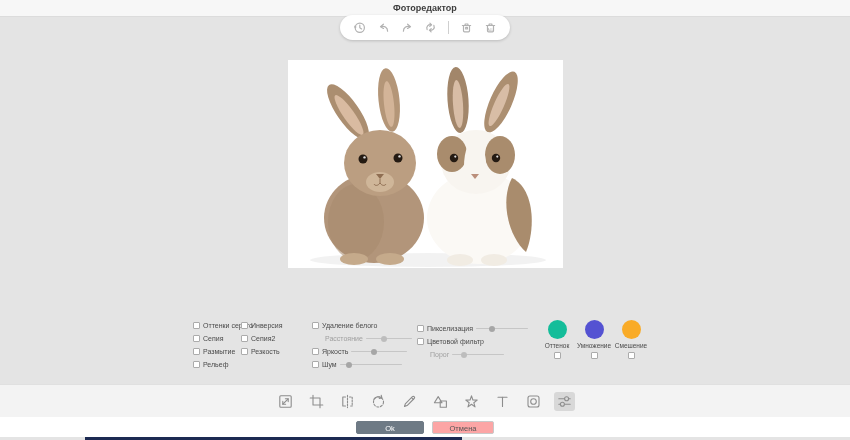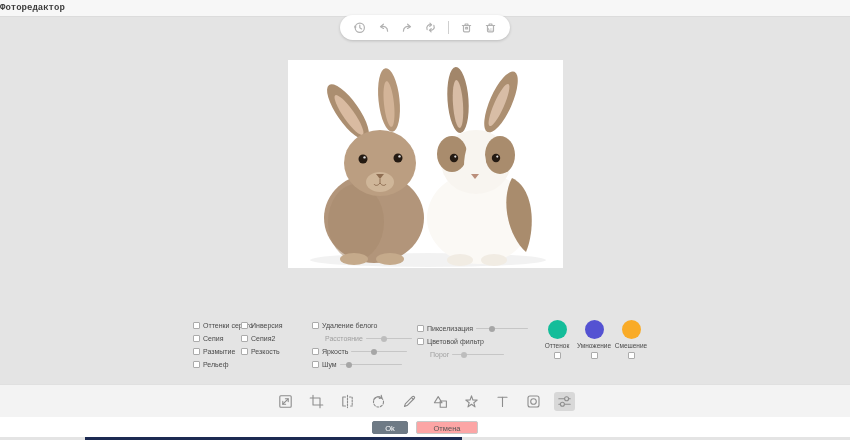--- a/index.html
+++ b/index.html
@@ -1,20 +1,20 @@
 <!DOCTYPE html>
 <html><head>
 <meta charset="utf-8">
 <style>
   html,body{margin:0;padding:0;}
   body{width:850px;height:440px;position:relative;overflow:hidden;
        background:#e4e4e4;font-family:"Liberation Sans",sans-serif;color:#444;}
   .titlebar{position:absolute;top:0;left:0;width:850px;height:16px;background:#f7f7f7;
-            border-bottom:1px solid #dcdcdc;line-height:16px;
-            font-size:9px;font-weight:600;color:#3c3c3c;font-family:Liberation Mono, monospace;}
+            border-bottom:1px solid #dcdcdc;text-align:center;line-height:16px;
+            font-size:9px;font-weight:600;color:#3c3c3c;}
   
   .pill{position:absolute;left:340px;top:15px;width:170px;height:25px;background:#fff;
         border-radius:13px;box-shadow:0 1px 3px rgba(0,0,0,.18);
         display:flex;align-items:center;justify-content:space-around;padding:0 8px;box-sizing:border-box;}
   .ticon{background:none;border:0;padding:0;margin:0;cursor:pointer;display:flex;align-items:center;}
   .ticon svg{display:block;stroke:#b2b2b2;fill:none;stroke-width:1.2;stroke-linecap:round;stroke-linejoin:round;}
   .vdiv{width:1px;height:13px;background:#cfcfcf;}
   
   .canvas{position:absolute;left:288px;top:60px;width:275px;height:208px;background:#fff;}
   
@@ -31,21 +31,21 @@
   
   .toolsbar{position:absolute;left:0;top:384px;width:850px;height:33px;background:#f3f3f3;
             border-top:1px solid #e0e0e0;display:flex;align-items:center;justify-content:center;gap:10px;box-sizing:border-box;}
   .tool{background:none;border:0;padding:2px 3px;border-radius:3px;cursor:pointer;display:flex;align-items:center;}
   .tool svg{display:block;stroke:#8d8d8d;fill:none;stroke-width:1.1;stroke-linecap:round;stroke-linejoin:round;}
   .tool.active{background:#d8d8d8;}
   
   .footer{position:absolute;left:0;top:417px;width:850px;height:20px;background:#fff;
           display:flex;align-items:center;justify-content:center;gap:8px;}
   .btn{font-family:"Liberation Sans",sans-serif;font-size:7.5px;height:13px;border-radius:2px;cursor:pointer;line-height:11px;}
-  .btn.ok{width:36px;background:#6e7a85;color:#fff;border:1px solid #6e7a85;}
+  .btn.ok{width:68px;background:#6e7a85;color:#fff;border:1px solid #6e7a85;}
   .btn.cancel{width:62px;background:#fca5a5;color:#555;border:1px solid #c9c9c9;}
   .bottomstrip{position:absolute;left:85px;bottom:0;width:377px;height:3px;background:#1c2a52;}
 </style>
 </head>
 <body>
 
 <div class="titlebar">
   <span>Фоторедактор</span>
 </div>
 

